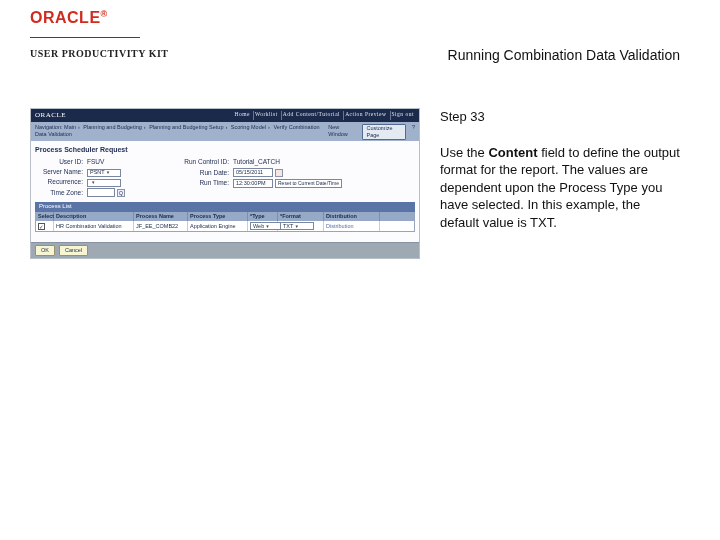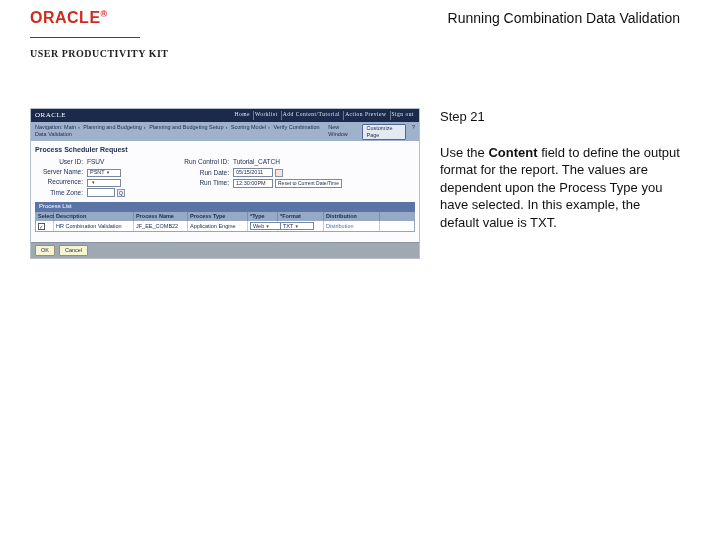--- a/index.html
+++ b/index.html
@@ -48,20 +48,21 @@
     font-size: 10px;
     letter-spacing: 0.5px;
     color: #222;
     font-weight: 600;
     font-family: Liberation Serif, serif;
   }
   .doc-title {
     font-size: 14px;
     color: #111;
     font-weight: 400;
+    margin-top: 37px;
   }
 
   
   .main {
     position: absolute;
     top: 108px;
     left: 30px;
     right: 40px;
     display: flex;
     gap: 20px;
@@ -334,19 +335,19 @@
       </div>
 
       <div class="btn-bar">
         <span class="bar-btn">OK</span>
         <span class="bar-btn">Cancel</span>
       </div>
     </div>
   </div>
 
   <div class="instr-col">
-    <div class="step-label">Step 21</div>
+    <div class="step-label">Step 33</div>
     <div class="instr-body">
       <span>Use the </span><b>Content</b><span> field to define the output format for the report. The values are dependent upon the Process Type you have selected. In this example, the default value is TXT.</span>
     </div>
   </div>
 
 </div>
 
 </body></html>

